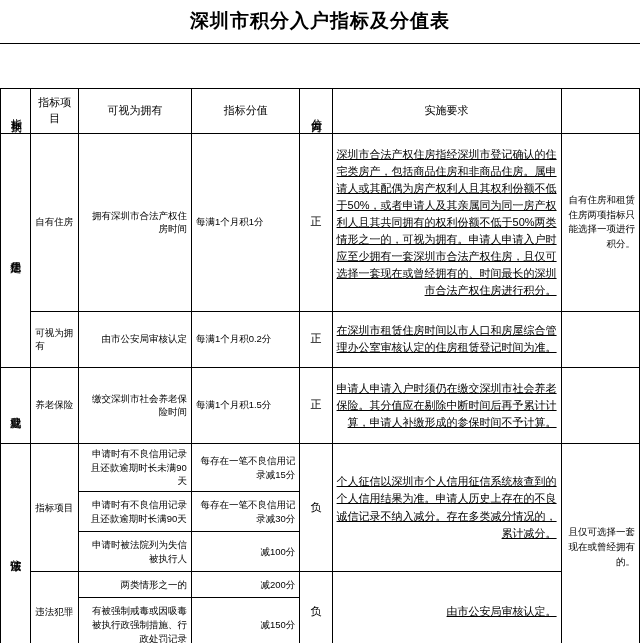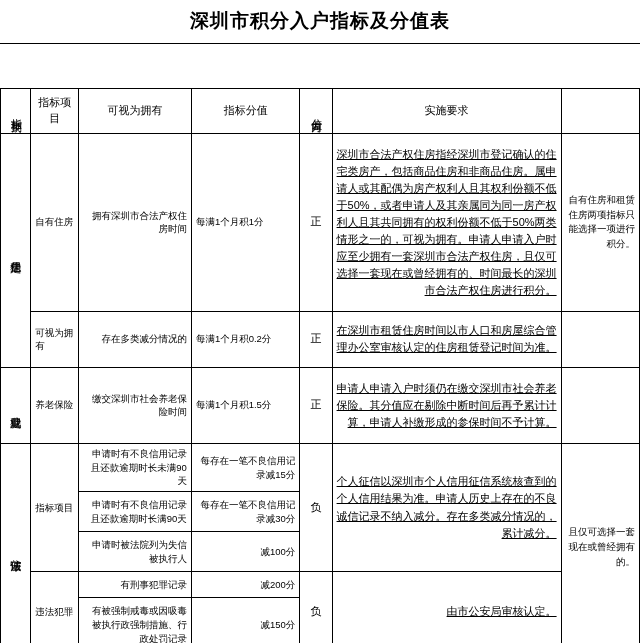--- a/index.html
+++ b/index.html
@@ -117,21 +117,21 @@
         <td class="c-center">自有住房</td>
         <td class="c-left">拥有深圳市合法产权住房时间</td>
         <td class="c-center">每满1个月积1分</td>
         <td class="dir">正</td>
         <td class="impl">深圳市合法产权住房指经深圳市登记确认的住宅类房产，包括商品住房和非商品住房。属申请人或其配偶为房产权利人且其权利份额不低于50%，或者申请人及其亲属同为同一房产权利人且其共同拥有的权利份额不低于50%两类情形之一的，可视为拥有。申请人申请入户时应至少拥有一套深圳市合法产权住房，且仅可选择一套现在或曾经拥有的、时间最长的深圳市合法产权住房进行积分。</td>
         <td class="req">自有住房和租赁住房两项指标只能选择一项进行积分。</td>
       </tr>
 
       <tr style="height:56px">
         <td class="c-center">可视为拥有</td>
-        <td class="c-left">存在多类减分情况的</td>
+        <td class="c-left">由市公安局审核认定</td>
         <td class="c-center">每满1个月积0.2分</td>
         <td class="dir">正</td>
         <td class="impl">在深圳市租赁住房时间以市人口和房屋综合管理办公室审核认定的住房租赁登记时间为准。</td>
         <td class="req"></td>
       </tr>
 
       <tr style="height:76px">
         <td class="cat"><span>稳定就业</span></td>
         <td class="c-center">养老保险</td>
         <td class="c-left">缴交深圳市社会养老保险时间</td>
@@ -156,21 +156,21 @@
         <td class="c-left">每存在一笔不良信用记录减30分</td>
       </tr>
 
       <tr style="height:40px">
         <td class="c-left">申请时被法院列为失信被执行人</td>
         <td class="c-left">减100分</td>
       </tr>
 
       <tr style="height:26px">
         <td class="c-center" rowspan="2"><span>违法犯罪</span></td>
-        <td class="c-left">有刑事犯罪记录</td>
+        <td class="c-left">两类情形之一的</td>
         <td class="c-left">减200分</td>
         <td class="dir" rowspan="2">负</td>
         <td class="impl" rowspan="2">由市公安局审核认定。</td>
       </tr>
 
       <tr style="height:54px">
         <td class="c-left">有被强制戒毒或因吸毒被执行政强制措施、行政处罚记录</td>
         <td class="c-left">减150分</td>
       </tr>
 

